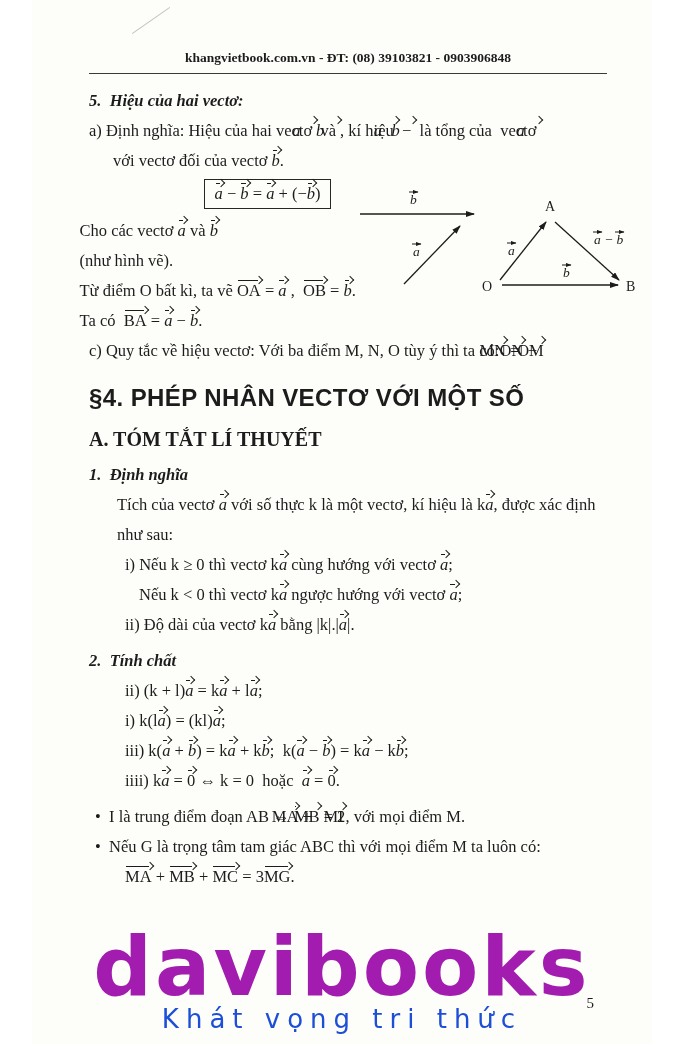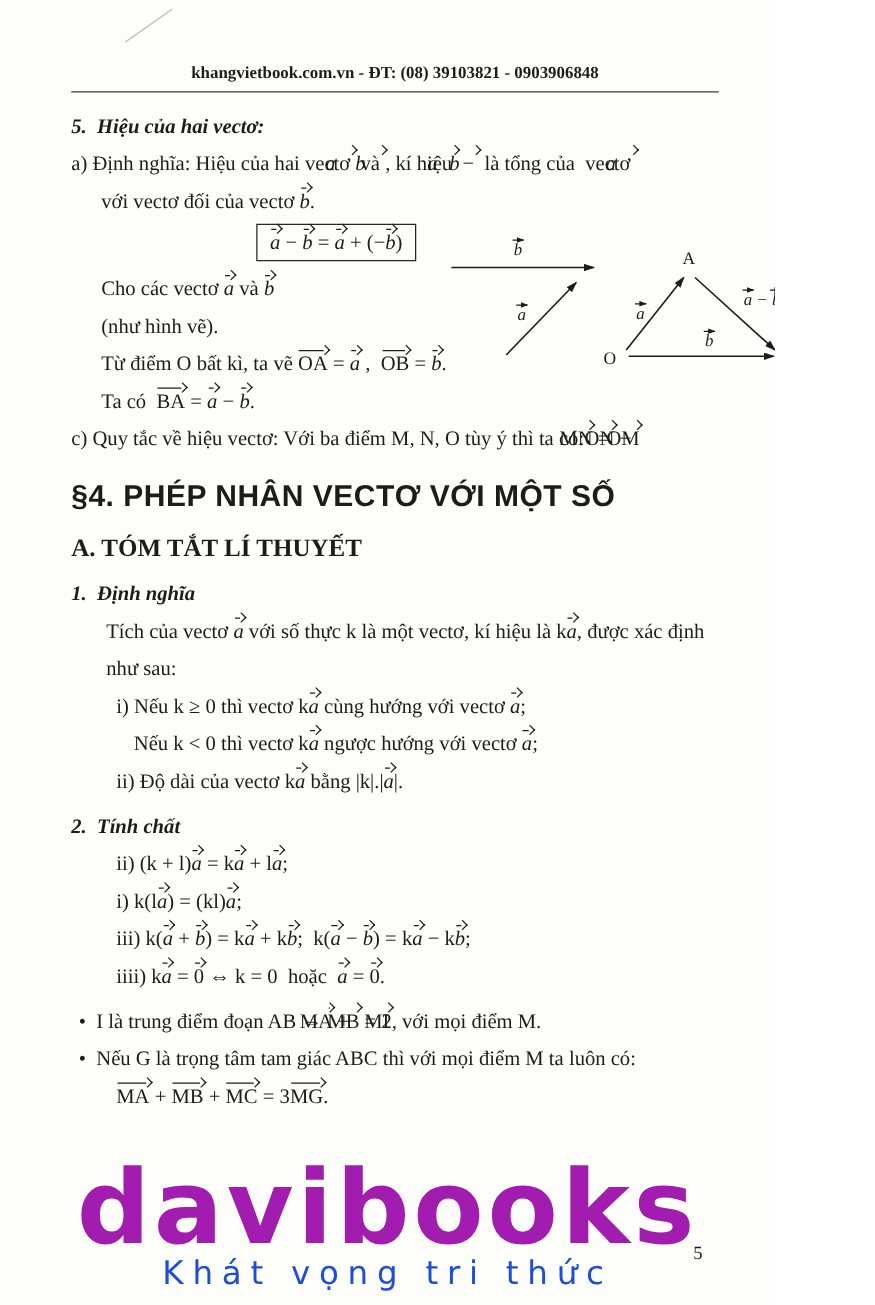--- a/index.html
+++ b/index.html
@@ -2,21 +2,21 @@
 <html><head>
 <meta charset="utf-8">
 <style>
   * { margin:0; padding:0; box-sizing:border-box; }
   html,body { background:#ffffff; }
   body { width:700px; height:1044px; }
   .page {
     position:relative; width:620px; height:1044px; overflow:hidden;
     background:#fdfdfa;
     font-family:"Liberation Serif", serif;
-    color:#1c1c1c; font-size:16.5px;
+    color:#1c1c1c; font-size:16.5px;margin-left:32px;
   }
   .artifact{ position:absolute; top:20px; left:96px; width:46px; border-top:1px solid #c2c2c2; transform:rotate(-35deg); }
   .header{
     position:absolute; top:50px; left:57px; right:45px;
     text-align:center; font-weight:bold; font-size:13.5px;
     border-bottom:1.2px solid #3a3a3a; padding-bottom:7px; z-index:1;
   }
   .content{ position:absolute; top:86px; left:57px; right:45px; z-index:1; }
   .line{ line-height:30px; min-height:30px; }
   .bi{ font-weight:bold; font-style:italic; }
@@ -24,21 +24,21 @@
   .hang{ padding-left:24px; text-indent:-24px; }
   .cont{ padding-left:24px; }
   .ind1{ padding-left:28px; }
   .ind2{ padding-left:36px; }
   .ind3{ padding-left:50px; }
   .bullet{ padding-left:28px; text-indent:-22px; }
   .line.fbox{
     width:max-content; border:1.4px solid #262626; padding:1px 10px;
     margin:3px 0 7px 148px; line-height:26px; min-height:26px;
   }
-  .fig-row{ display:flex; align-items:flex-start; }
+  .fig-row{ display:flex; align-items:flex-start;justify-content:center; }
   .fig-left{ width:300px; flex:none; }
   .fig-left .line{ white-space:nowrap; }
   .fig-diagram{ flex:1; padding-top:8px; }
   
   .vec{ position:relative; display:inline-block; line-height:1.05; }
   .vec.it{ font-style:italic; }
   .vec::before{ content:""; position:absolute; left:1px; right:3px; top:-2.5px; border-top:1.3px solid currentColor; }
   .vec::after{ content:""; position:absolute; right:-1px; top:-5px; width:5px; height:5px;
     border-right:1.3px solid currentColor; border-bottom:1.3px solid currentColor; transform:rotate(-45deg); }
   h1.sec4{

